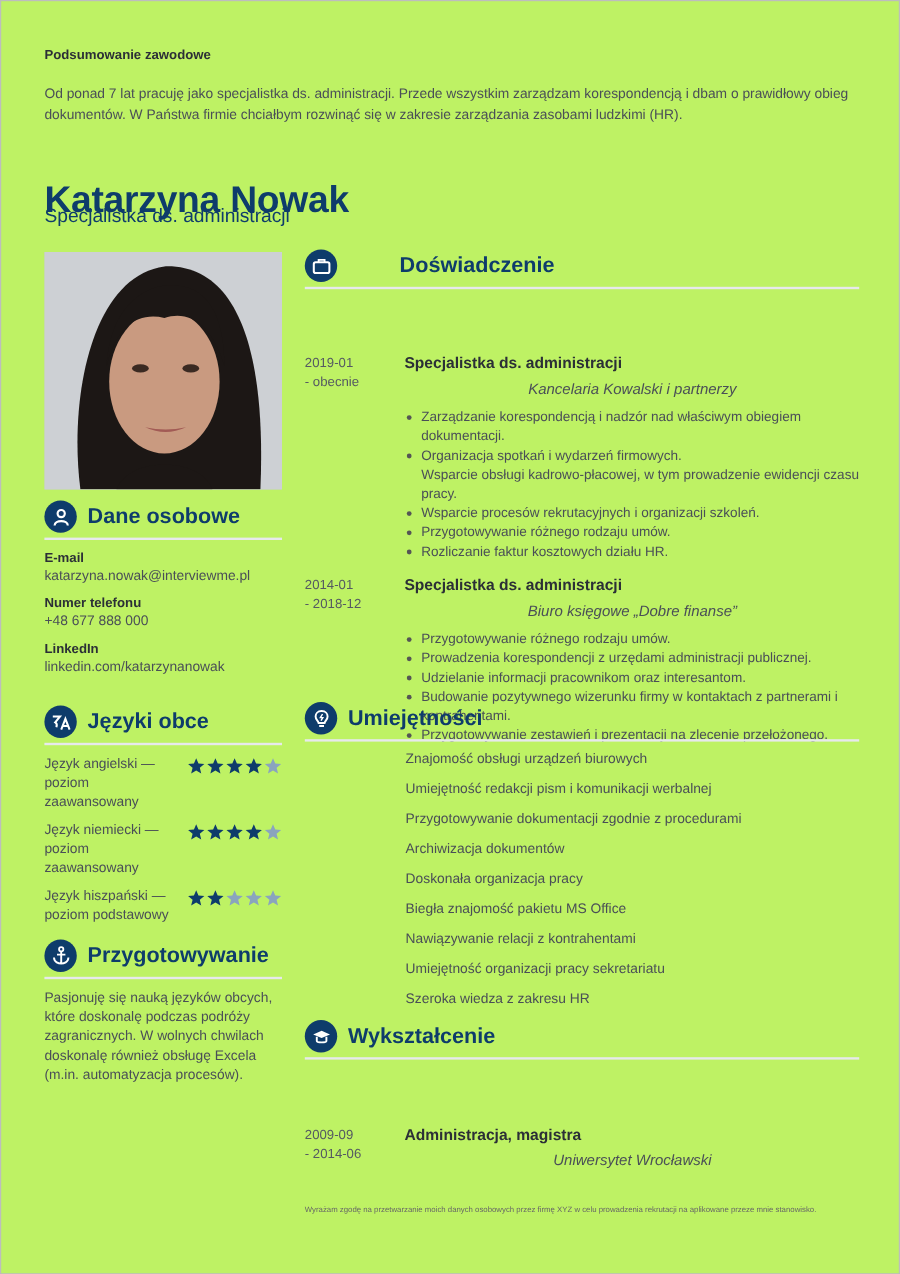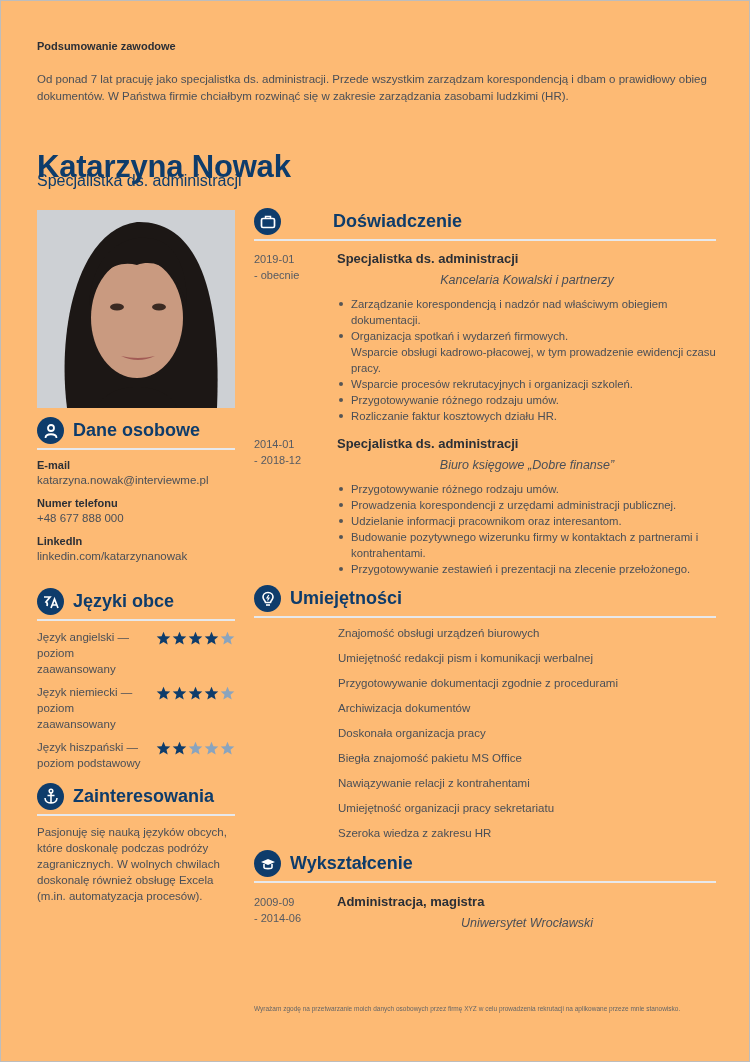--- a/index.html
+++ b/index.html
@@ -5,21 +5,21 @@
   * { box-sizing: border-box; margin: 0; padding: 0; }
   html, body { width: 750px; height: 1062px; background: #ffffff; }
   body {
     font-family: "Liberation Sans", sans-serif;
     color: #3a3f47;
     position: relative;
     overflow: hidden;
   }
   .page {
     position: absolute; left: 0; top: 0; width: 750px; height: 1062px;
-    border: 1px solid #bdbdbd; background: #fdba74;
+    border: 1px solid #bdbdbd; background: #bef264;
   }
   .summary-title {
     position: absolute; left: 36px; top: 39px;
     font-size: 11px; font-weight: bold; color: #2b2f36;
   }
   .summary-text {
     position: absolute; left: 36px; top: 70px; width: 680px;
     font-size: 11.5px; line-height: 17px; color: #4a4f57;
   }
   .name {
@@ -47,21 +47,21 @@
   }
   .left-col { position: absolute; left: 36px; width: 198px; }
   .field-label { font-size: 11px; font-weight: bold; color: #2b2f36; }
   .field-value { font-size: 11.5px; color: #4a4f57; margin-top: 3px; }
   .field { margin-bottom: 11px; }
   .lang-row { display: flex; justify-content: space-between; margin-bottom: 7px; }
   .lang-name { width: 118px; font-size: 11.5px; line-height: 16px; color: #4a4f57; }
   .stars { display: flex; gap: 1px; margin-top: 2px; }
   .star { width: 15px; height: 15px; }
   .interests-text { font-size: 11.5px; line-height: 16px; color: #4a4f57; }
-  .entry { position: absolute; left: 253px; width: 462px; }
+  .entry { position: absolute; left: 253px; width: 462px; margin-top: 44px; }
   .entry-date { position: absolute; left: 0; top: 0; width: 70px; font-size: 11px; line-height: 16px; color: #555a62; }
   .entry-body { position: absolute; left: 83px; top: 0; width: 380px; }
   .entry-title { font-size: 13px; font-weight: bold; color: #2b2f36; }
   .entry-org { font-size: 12.5px; font-style: italic; color: #4a4f57; margin-top: 7px; text-align: center; }
   .entry-list { list-style: none; margin-top: 9px; }
   .entry-list li { position: relative; padding-left: 14px; font-size: 11.3px; line-height: 16px; color: #4a4f57; }
   .entry-list li::before { content: ""; position: absolute; left: 2px; top: 6px; width: 4px; height: 4px; border-radius: 50%; background: #555; }
   .entry-list li .cont { display: block; }
   .skills { position: absolute; left: 337px; top: 626px; }
   .skill { font-size: 11.5px; color: #4a4f57; height: 25px; }
@@ -192,21 +192,21 @@
       </div>
     </div>
 
   <div class="section-head" style="left:36px; top:782px; width:198px;">
     <div class="section-icon">
       <svg width="16" height="17" viewBox="0 0 16 17">
         <circle cx="8" cy="3" r="1.8" fill="none" stroke="#fff" stroke-width="1.5"></circle>
         <path d="M8 5 V15 M4.5 7.5 H11.5 M2 10 C2 14 6 15 8 15 C10 15 14 14 14 10" fill="none" stroke="#fff" stroke-width="1.6"></path>
       </svg>
     </div>
-    <div class="section-label">Zainteresowania</div>
+    <div class="section-label">Przygotowywanie</div>
   </div>
   <div class="left-col interests-text" style="top:823px;">Pasjonuję się nauką języków obcych, które doskonalę podczas podróży zagranicznych. W wolnych chwilach doskonalę również obsługę Excela (m.in. automatyzacja procesów).</div>
 
   <div class="section-head" style="left:253px; top:207px; width:462px;gap:43px;">
     <div class="section-icon">
       <svg width="16" height="14" viewBox="0 0 16 14">
         <rect x="1.5" y="3.5" width="13" height="9" rx="1.5" fill="none" stroke="#fff" stroke-width="1.7"></rect>
         <path d="M5.5 3.5 V1.5 H10.5 V3.5" fill="none" stroke="#fff" stroke-width="1.5"></path>
       </svg>
     </div>

